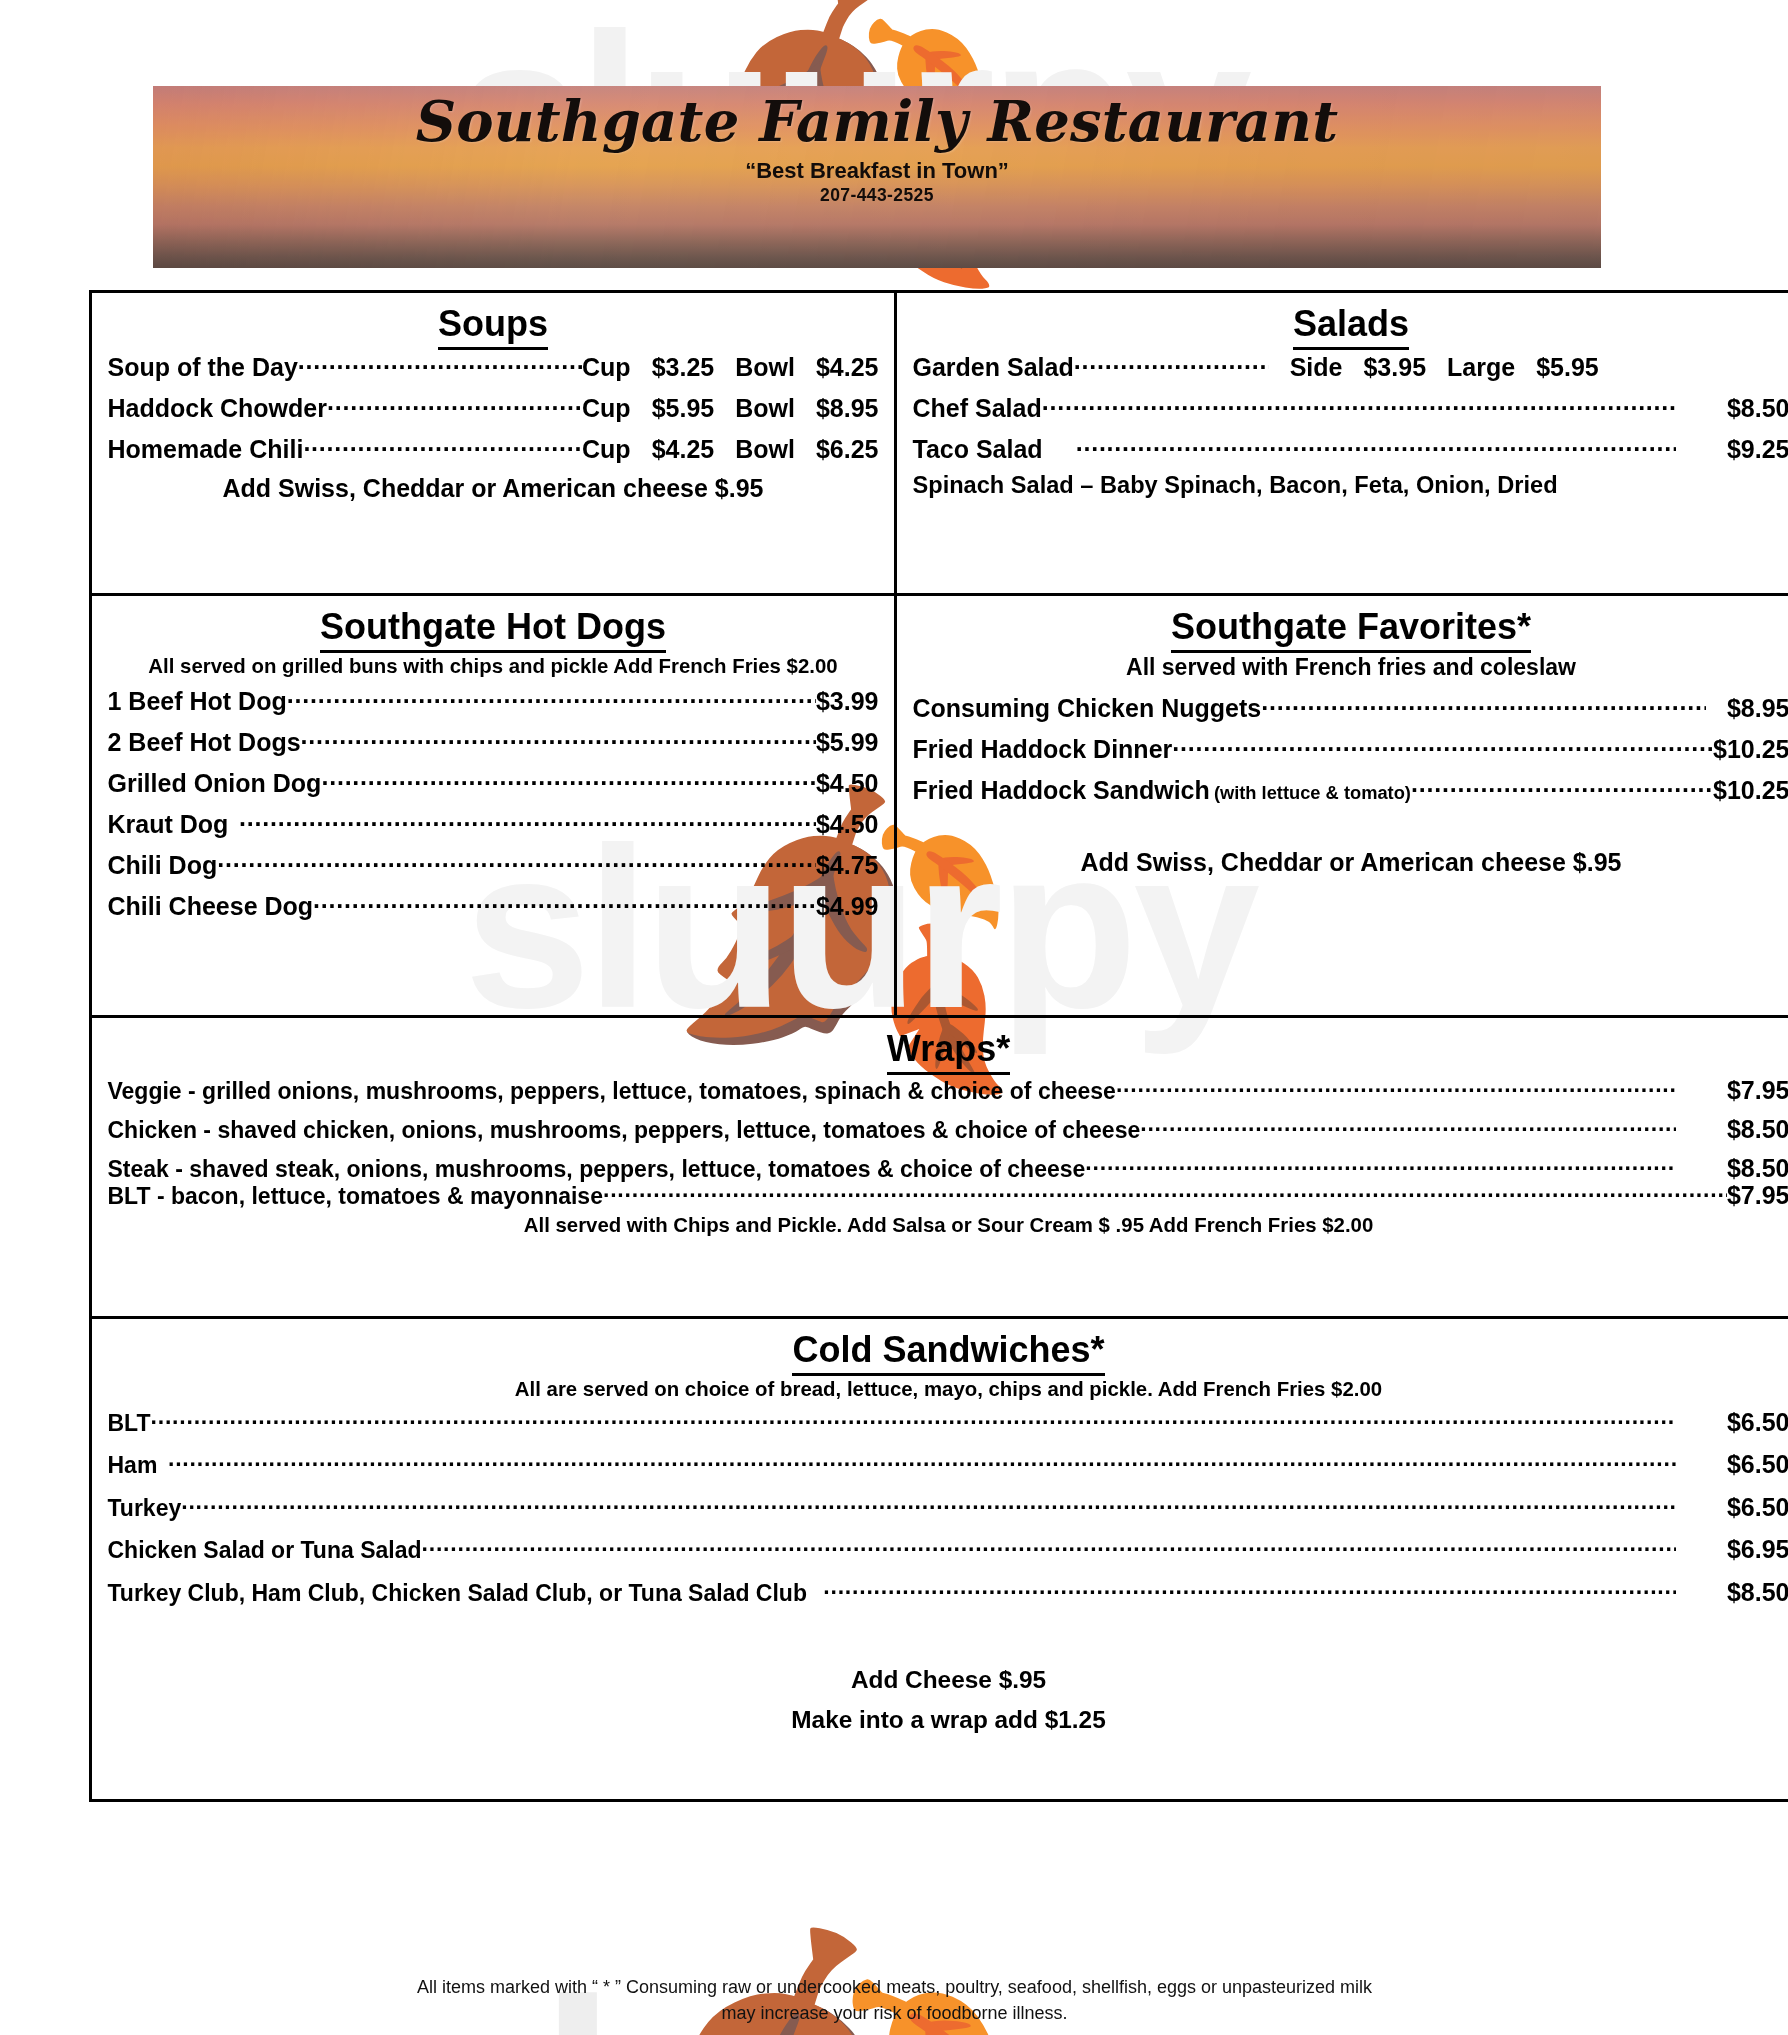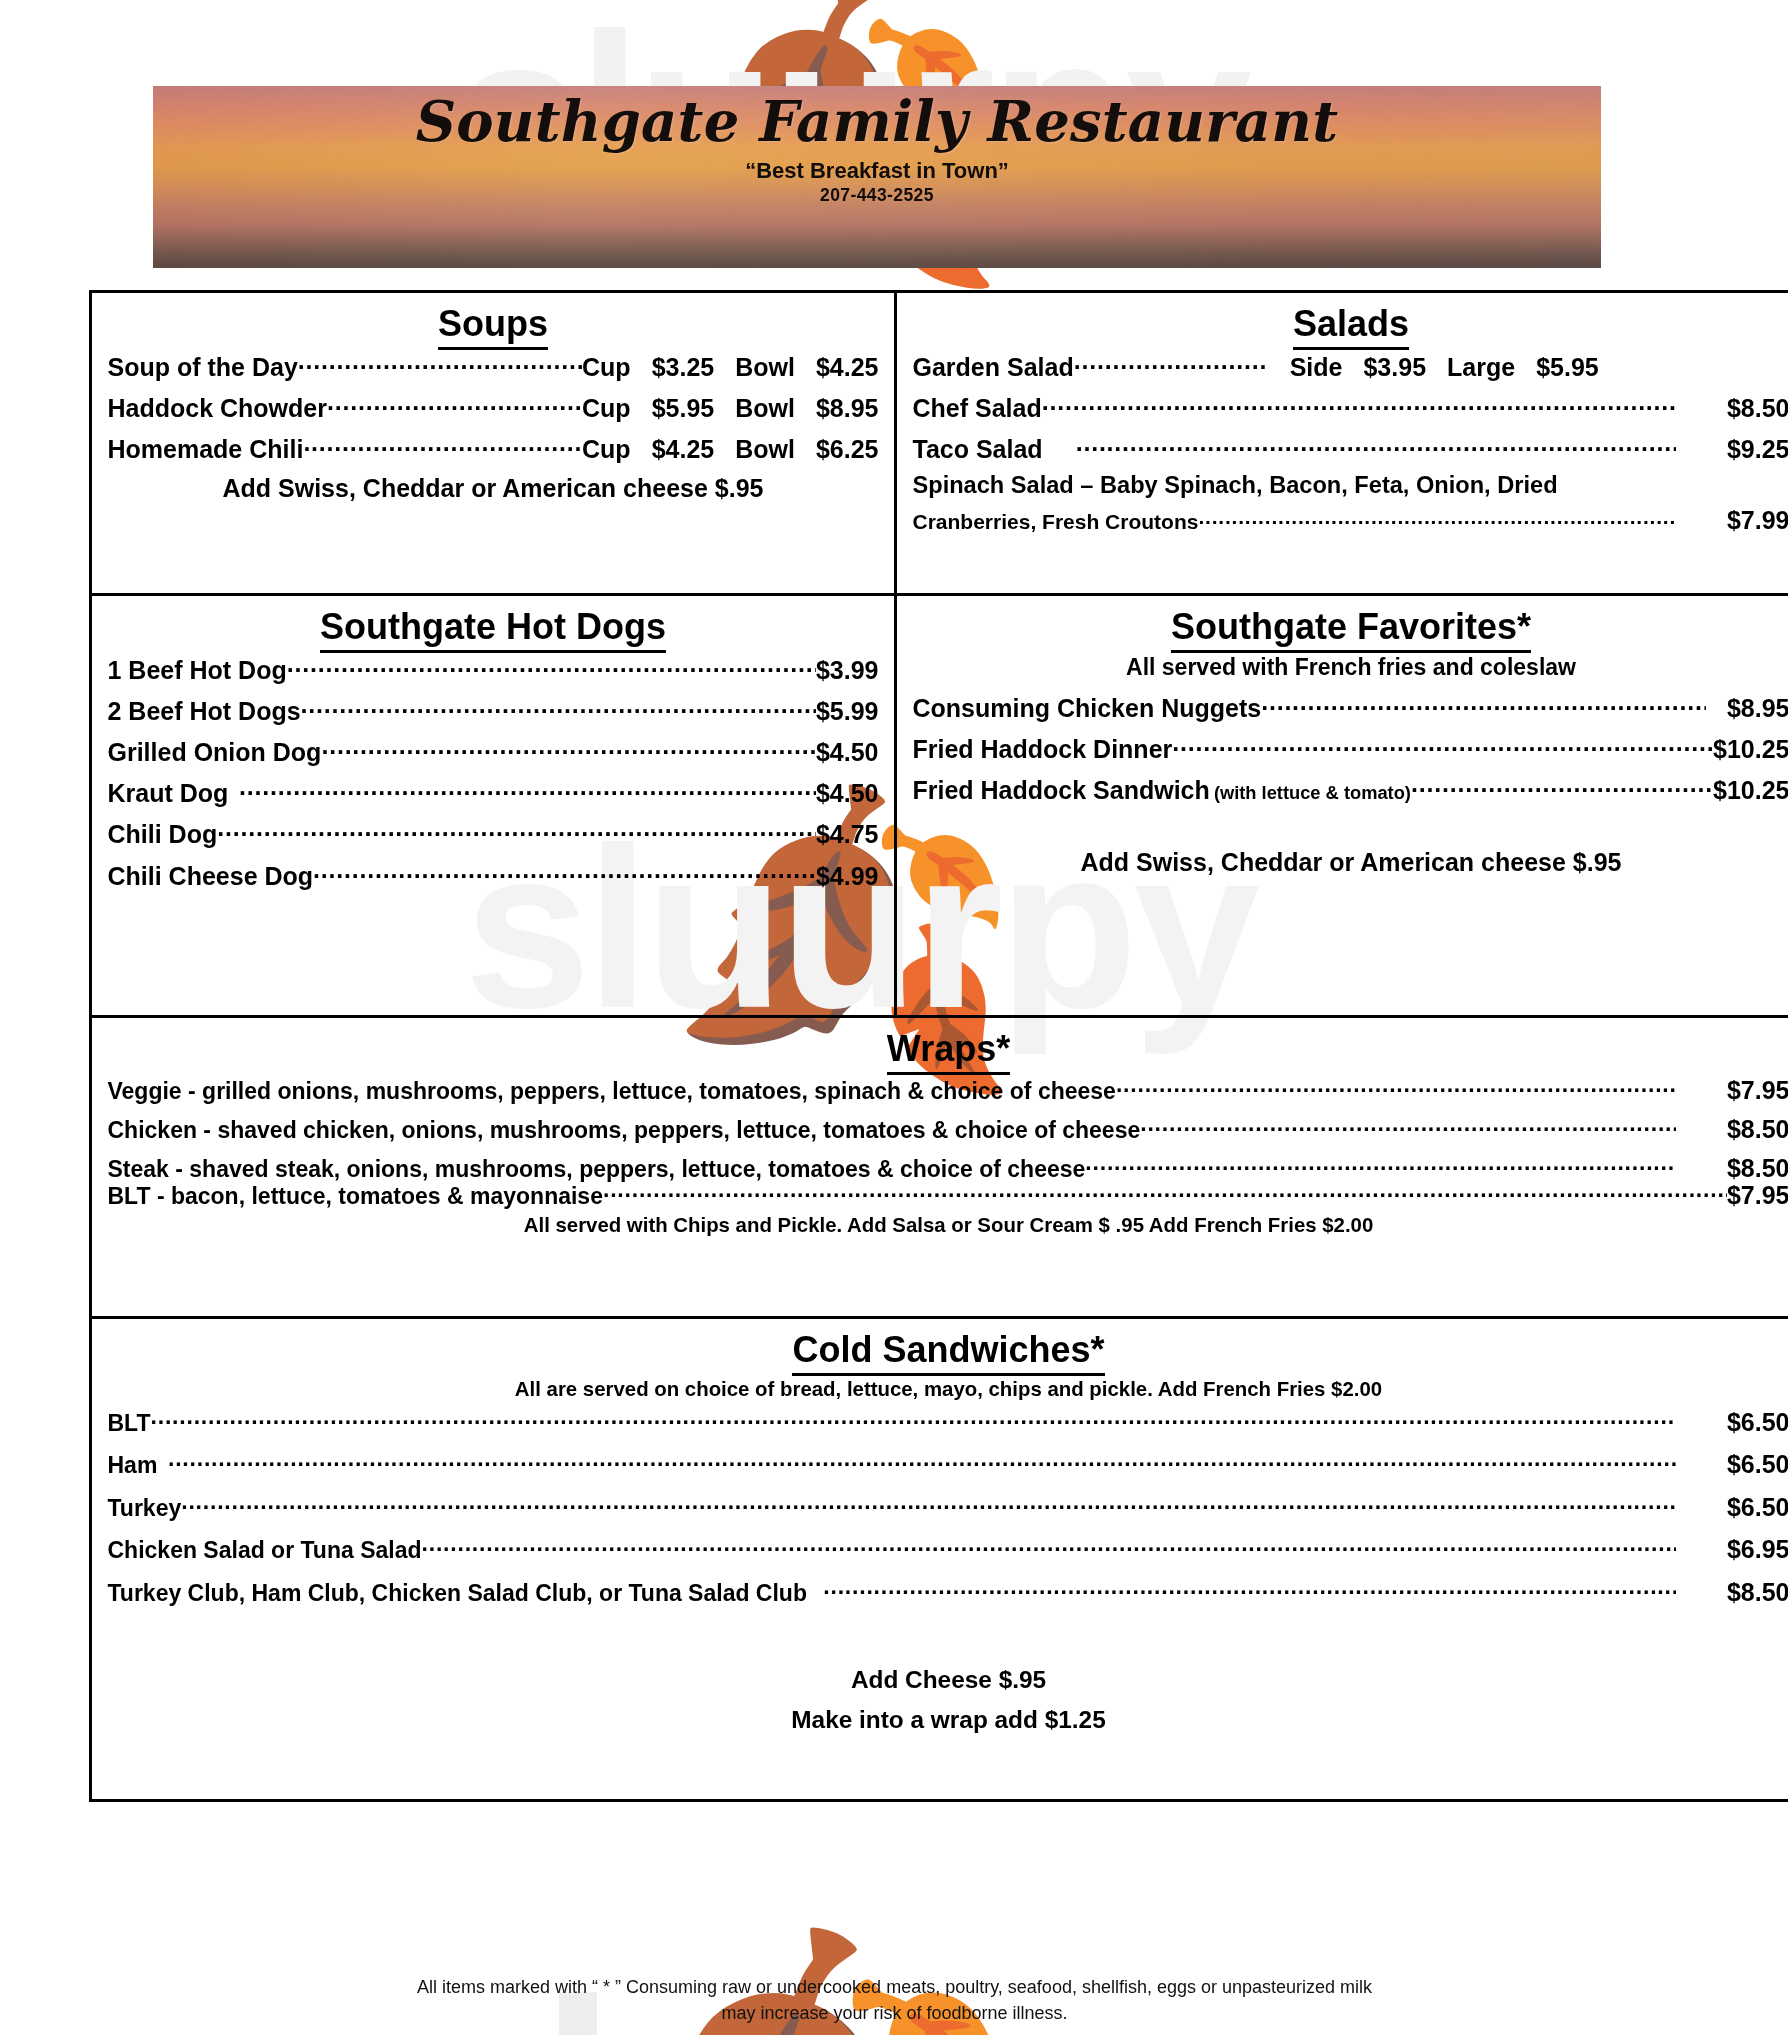--- a/index.html
+++ b/index.html
@@ -354,35 +354,30 @@
         <span style="flex:0 0 33px"></span>
         <span class="dots"></span>
         <span class="gap"></span>
         <span class="pr w-fix">$9.25</span>
       </div>
 
       <div class="mline" style="font-size:23.6px;margin-bottom:10.6px;">
         <span class="nm">Spinach Salad – Baby Spinach, Bacon, Feta, Onion, Dried</span>
       </div>
 
-      <div class="mline" style="font-size:21px;">
-        <span class="nm">Cranberries, Fresh Croutons</span>
-        <span class="dots"></span>
-        <span class="gap"></span>
-        <span class="pr w-fix" style="font-size:25px">$7.99</span>
-      </div>
     </div>
   </div>
 
   <div class="row2 band">
 
     <div class="col-left pad h-dogs">
       <div class="section-title">
         <span>Southgate Hot Dogs</span>
       </div>
+      <div class="section-note">All served on grilled buns with chips and pickle   Add French Fries $2.00</div>
 
       <div class="mline">
         <span class="nm">1 Beef Hot Dog</span>
         <span class="dots"></span>
         <span class="pr">$3.99</span>
       </div>
       <div class="mline">
         <span class="nm">2 Beef Hot Dogs</span>
         <span class="dots"></span>
         <span class="pr">$5.99</span>

